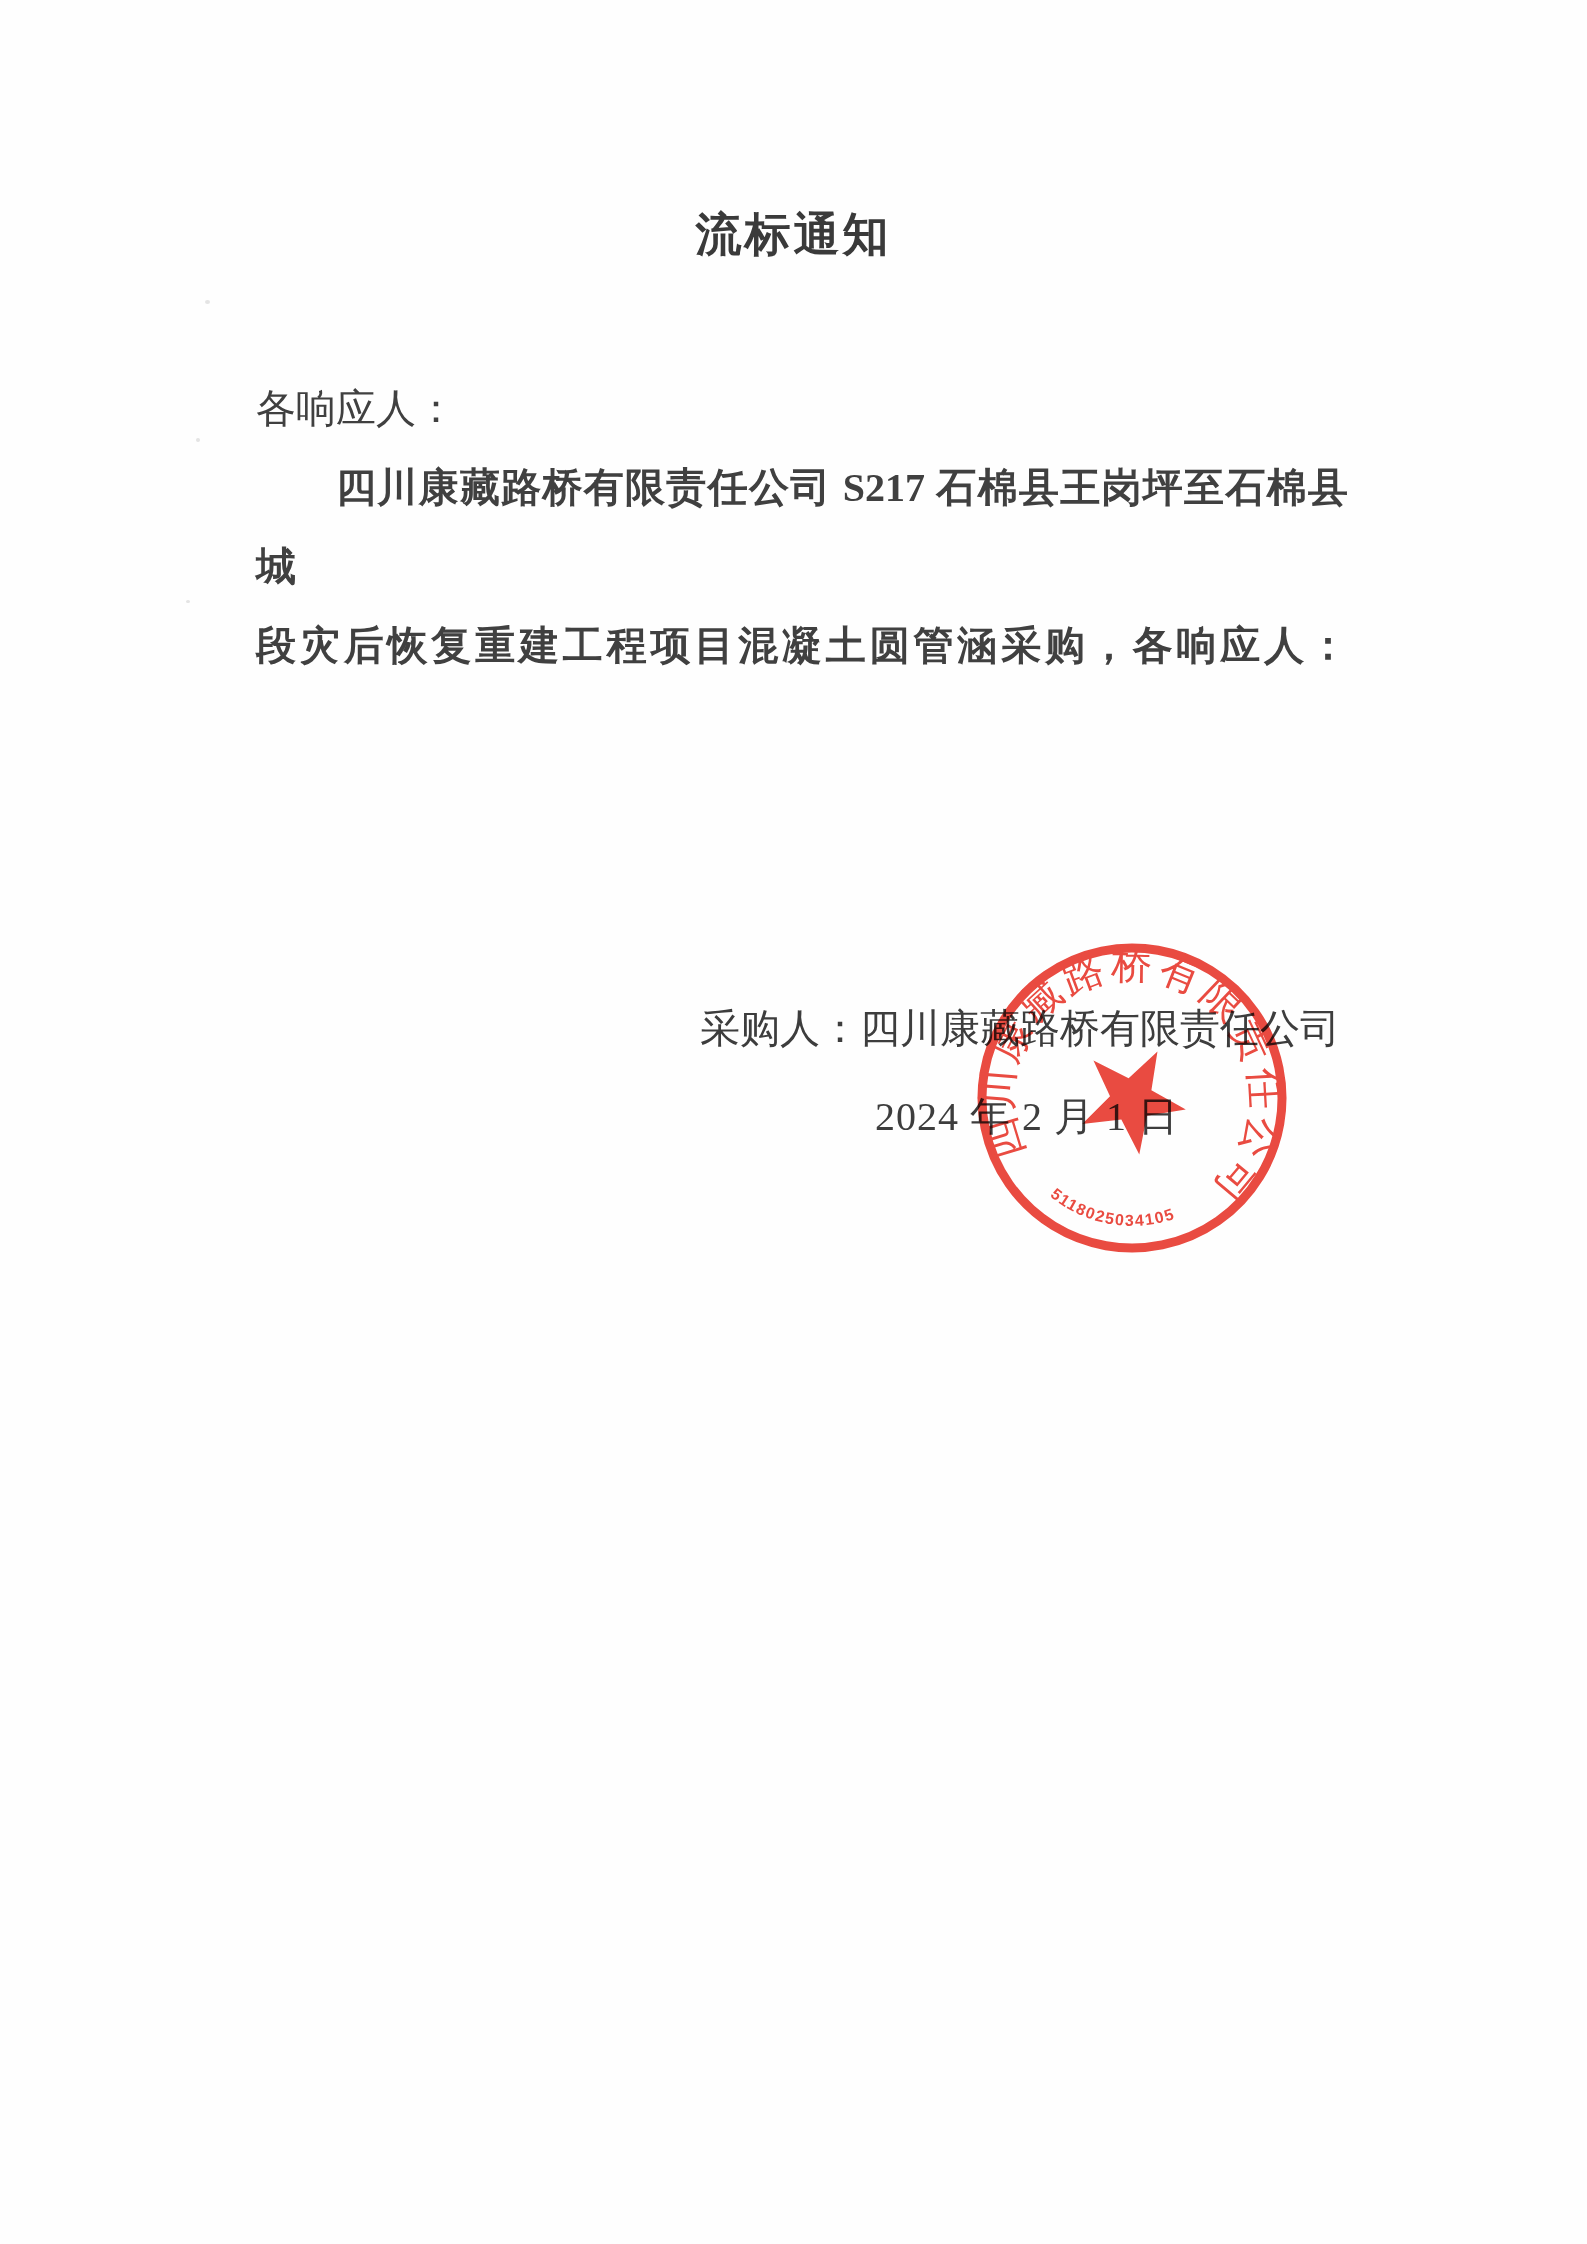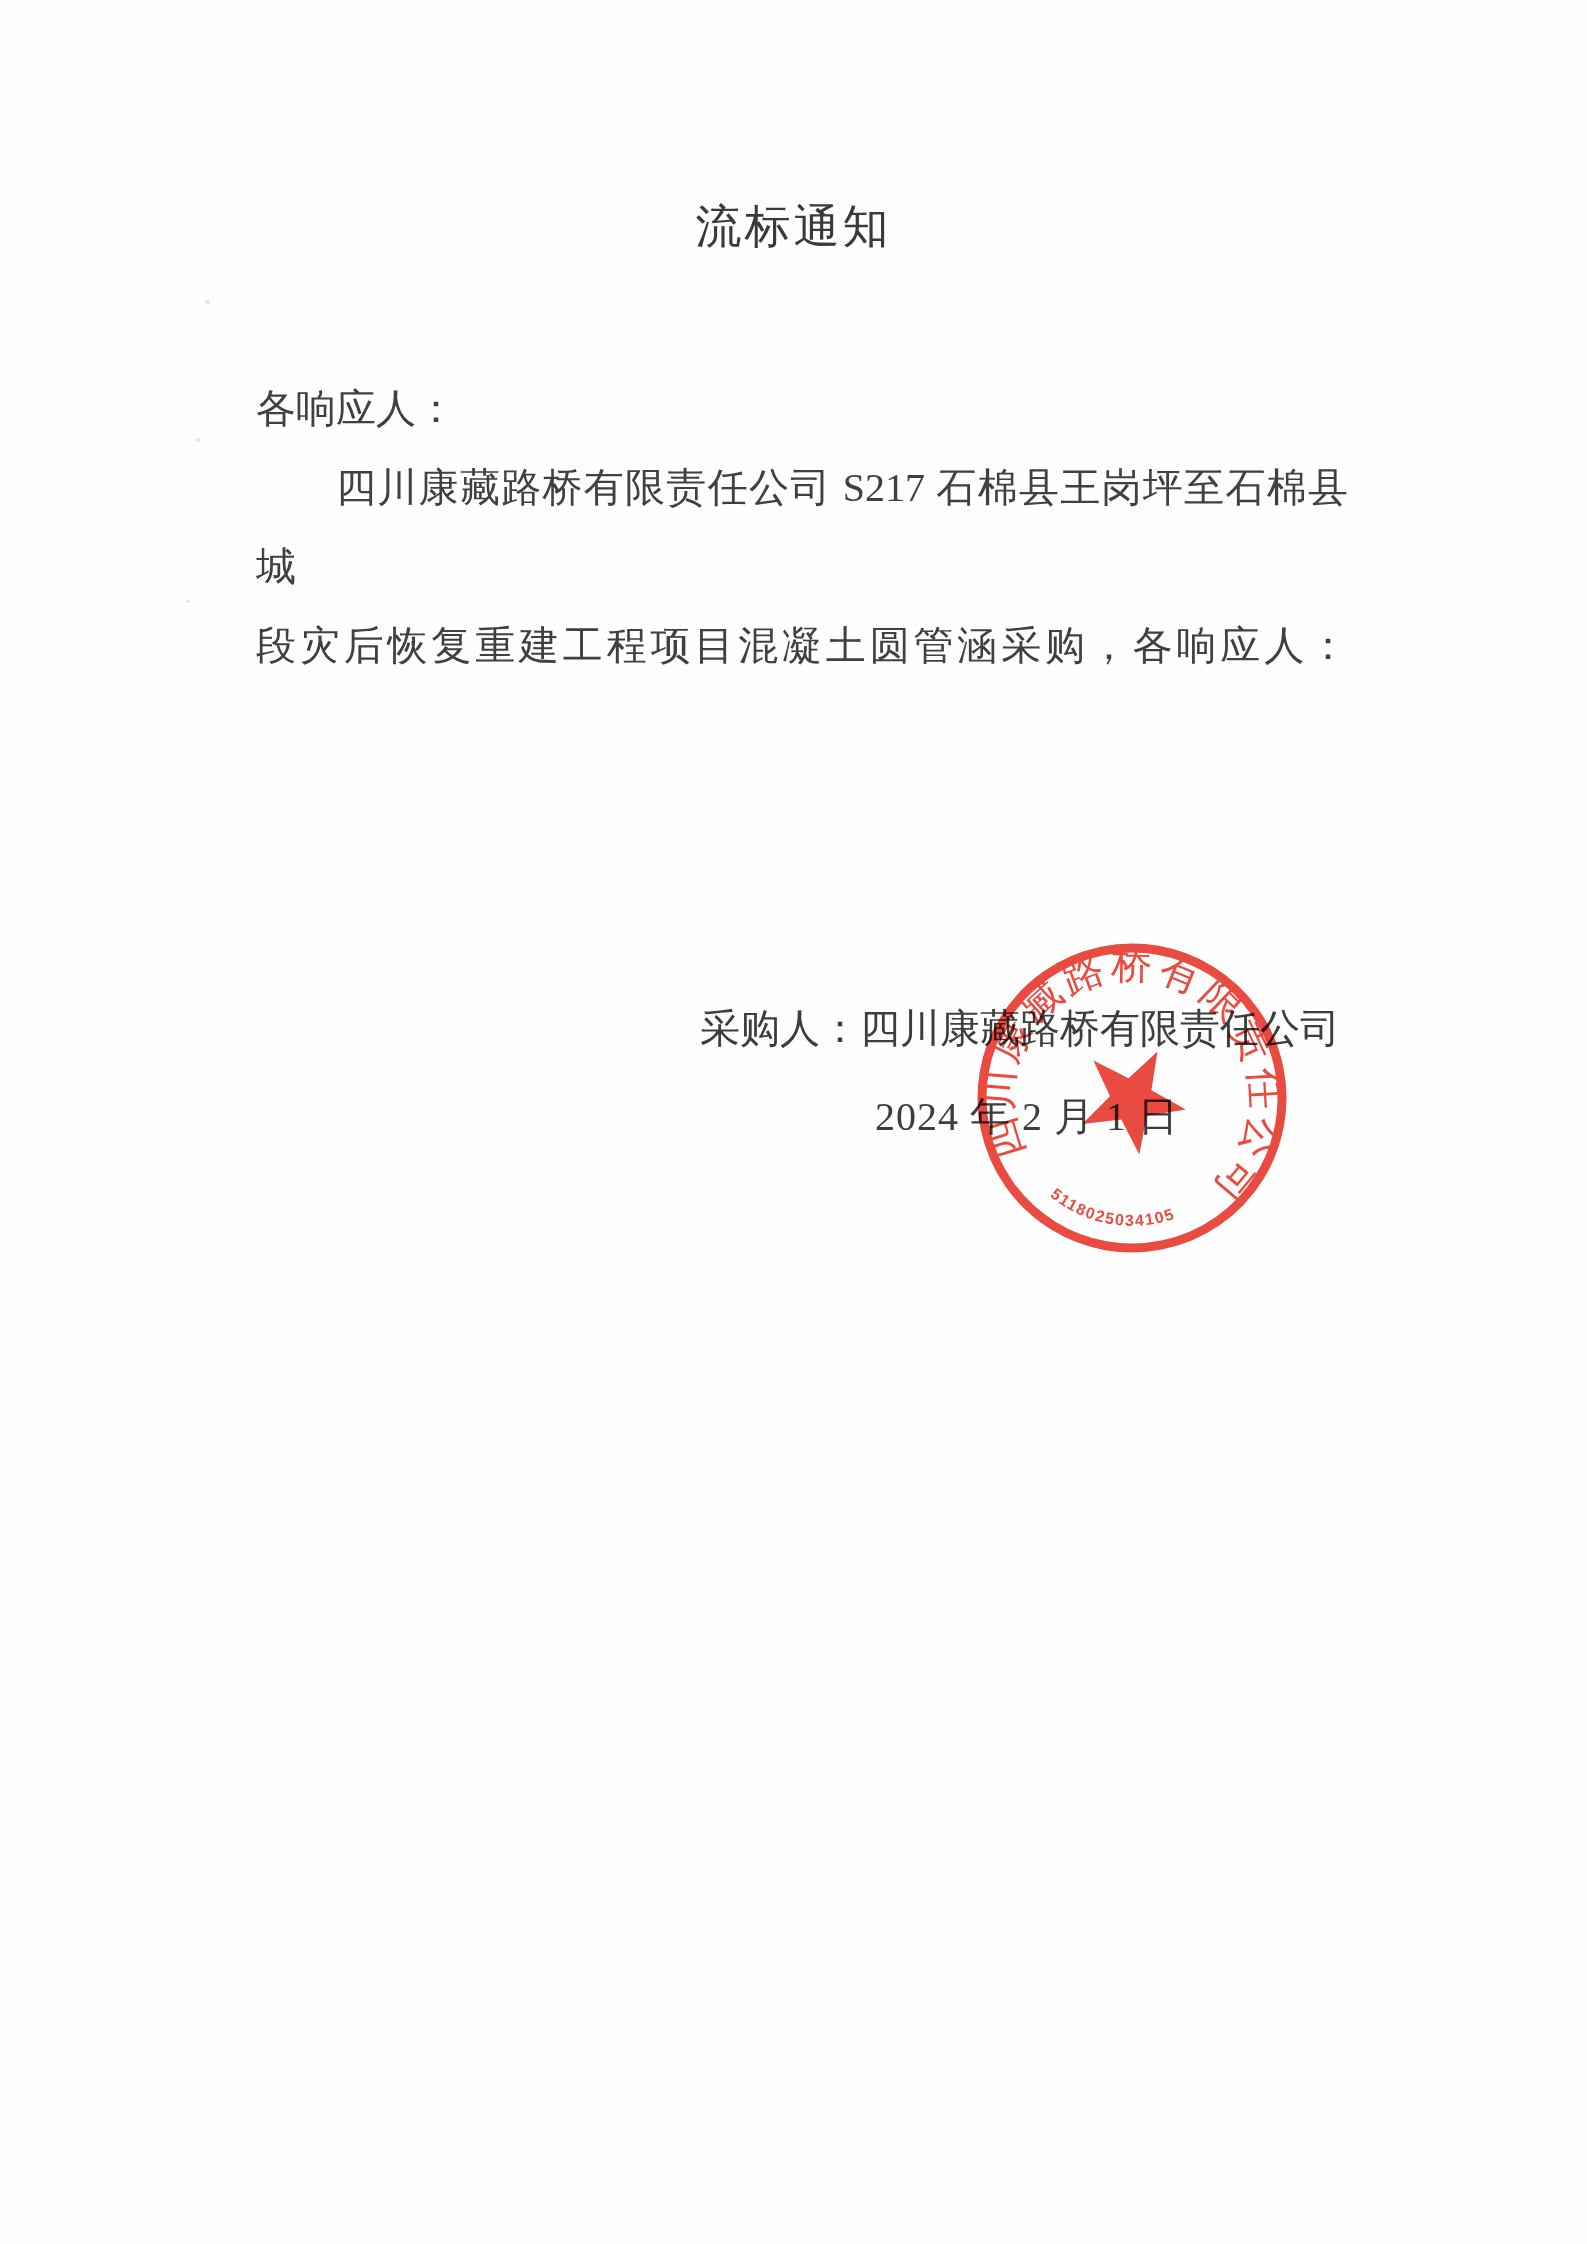--- a/index.html
+++ b/index.html
@@ -12,46 +12,47 @@
     width: 1587px;
     height: 2244px;
     margin: 0 auto;
     background: #fefefe;
     overflow: hidden;
     font-family: "Liberation Serif", "DejaVu Serif", serif;
     color: #3f3f3f;
   }
   .doc-title {
     position: absolute;
-    top: 200px;
+    top: 208px;
     left: 0;
     width: 100%;
     text-align: center;
     font-size: 46px;
     line-height: 54px;
-    font-weight: normal;
+    font-weight: bold;
     letter-spacing: 3px;
     color: #3a3a3a;
   }
   .body-block {
     position: absolute;
     top: 369px;
     left: 256px;
     width: 1092px;
     font-size: 40px;
     color: #404040;
   }
   .line {
     line-height: 79px;
     white-space: nowrap;
   }
   .jl {
     white-space: normal;
     text-align: justify;
     text-align-last: justify;
+    font-weight: bold;
   }
   .indent { text-indent: 80px; }
   .sig-purchaser {
     position: absolute;
     top: 1005px;
     left: 700px;
     font-size: 40px;
     line-height: 48px;
     color: #3d3d3d;
     white-space: nowrap;

